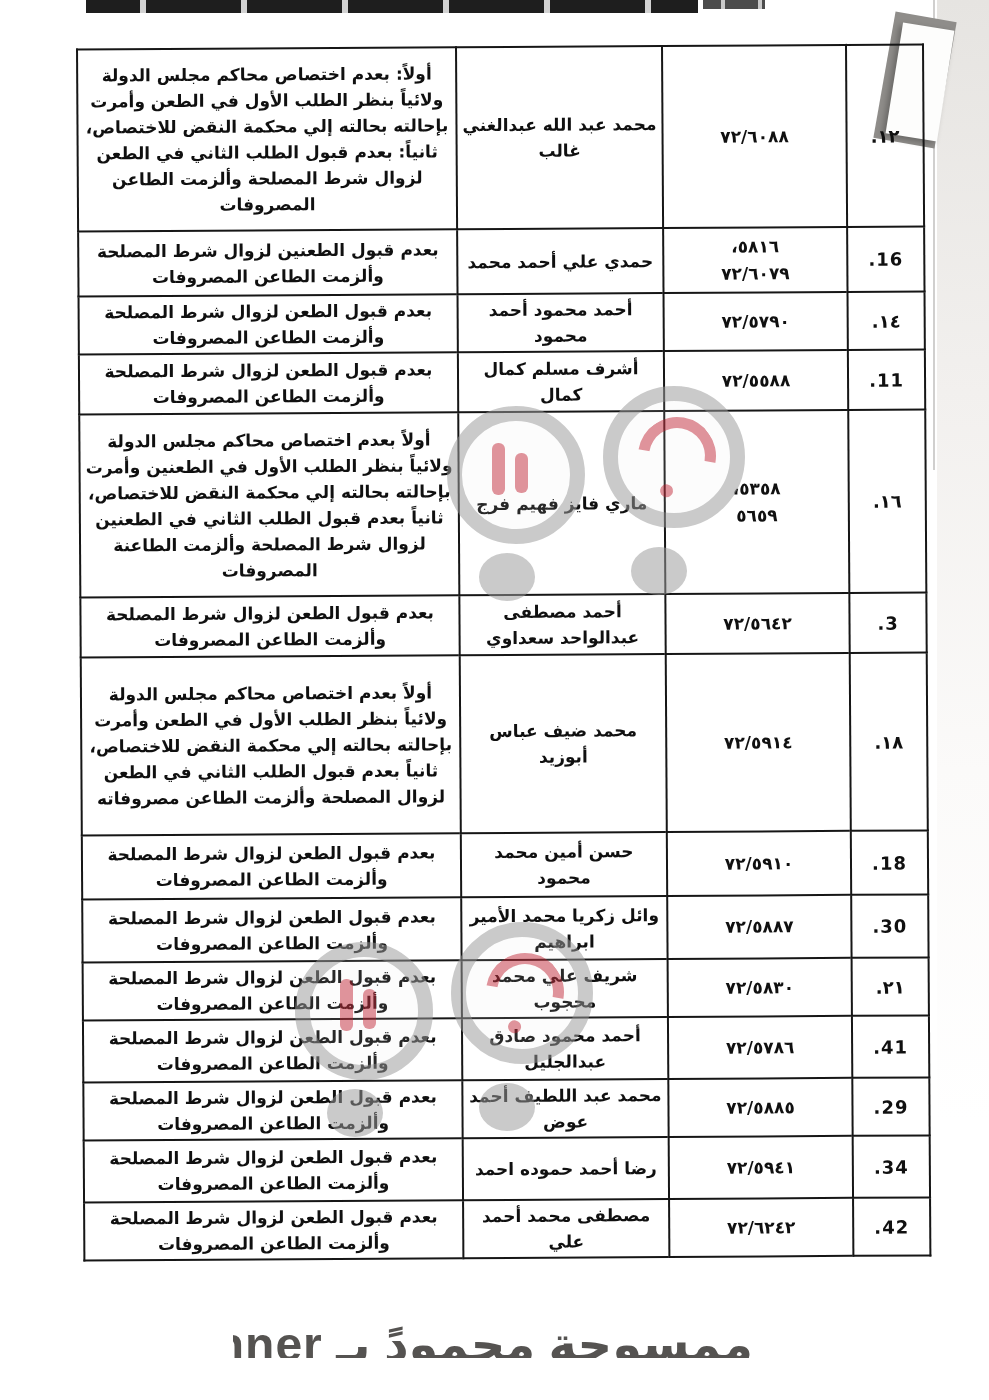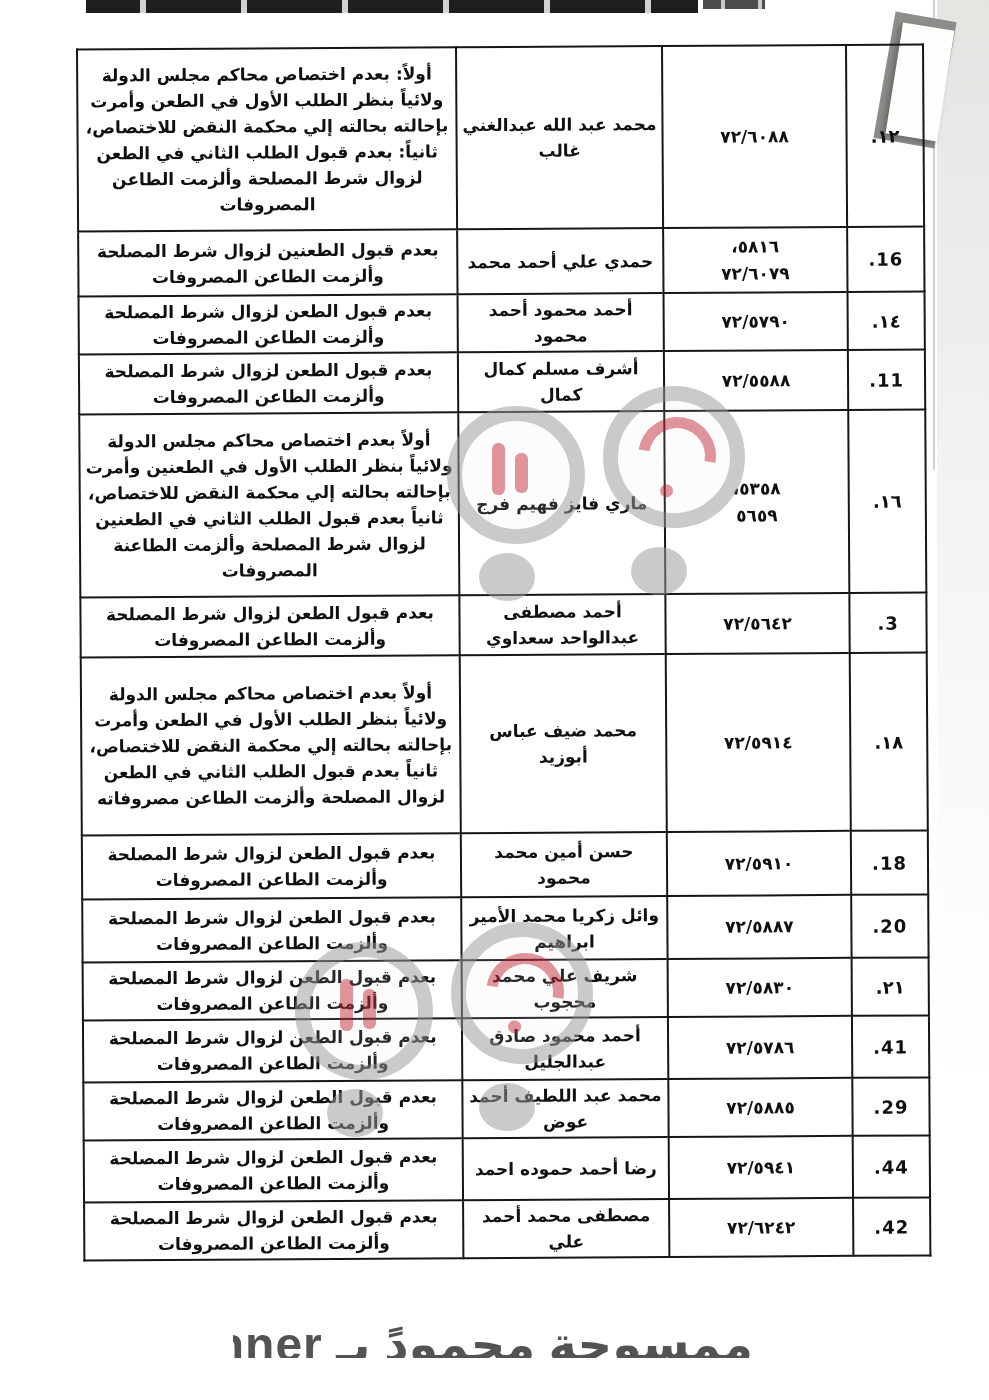--- a/index.html
+++ b/index.html
@@ -118,21 +118,21 @@
           <td class="name">محمد ضيف عباس أبوزيد</td>
           <td class="dec">أولاً بعدم اختصاص محاكم مجلس الدولة ولائياً بنظر الطلب الأول في الطعن وأمرت بإحالته بحالته إلي محكمة النقض للاختصاص، ثانياً بعدم قبول الطلب الثاني في الطعن لزوال المصلحة وألزمت الطاعن مصروفاته</td>
         </tr>
         <tr style="height:64px">
           <td class="no">18.</td>
           <td class="case">٧٢/٥٩١٠</td>
           <td class="name">حسن أمين محمد محمود</td>
           <td class="dec">بعدم قبول الطعن لزوال شرط المصلحة وألزمت الطاعن المصروفات</td>
         </tr>
         <tr style="height:63px">
-          <td class="no">20.</td>
+          <td class="no">30.</td>
           <td class="case">٧٢/٥٨٨٧</td>
           <td class="name">وائل زكريا محمد الأمير ابراهيم</td>
           <td class="dec">بعدم قبول الطعن لزوال شرط المصلحة وألزمت الطاعن المصروفات</td>
         </tr>
         <tr style="height:55px">
           <td class="no">٢١.</td>
           <td class="case">٧٢/٥٨٣٠</td>
           <td class="name">شريف علي محمد محجوب</td>
           <td class="dec">بعدم قبول الطعن لزوال شرط المصلحة وألزمت الطاعن المصروفات</td>
         </tr>
@@ -142,21 +142,21 @@
           <td class="name">أحمد محمود صادق عبدالجليل</td>
           <td class="dec">بعدم قبول الطعن لزوال شرط المصلحة وألزمت الطاعن المصروفات</td>
         </tr>
         <tr style="height:58px">
           <td class="no">29.</td>
           <td class="case">٧٢/٥٨٨٥</td>
           <td class="name">محمد عبد اللطيف أحمد عوض</td>
           <td class="dec">بعدم قبول الطعن لزوال شرط المصلحة وألزمت الطاعن المصروفات</td>
         </tr>
         <tr style="height:62px">
-          <td class="no">44.</td>
+          <td class="no">34.</td>
           <td class="case">٧٢/٥٩٤١</td>
           <td class="name">رضا أحمد حموده احمد</td>
           <td class="dec">بعدم قبول الطعن لزوال شرط المصلحة وألزمت الطاعن المصروفات</td>
         </tr>
         <tr style="height:58px">
           <td class="no">42.</td>
           <td class="case">٧٢/٦٢٤٢</td>
           <td class="name">مصطفى محمد أحمد علي</td>
           <td class="dec">بعدم قبول الطعن لزوال شرط المصلحة وألزمت الطاعن المصروفات</td>
         </tr>

